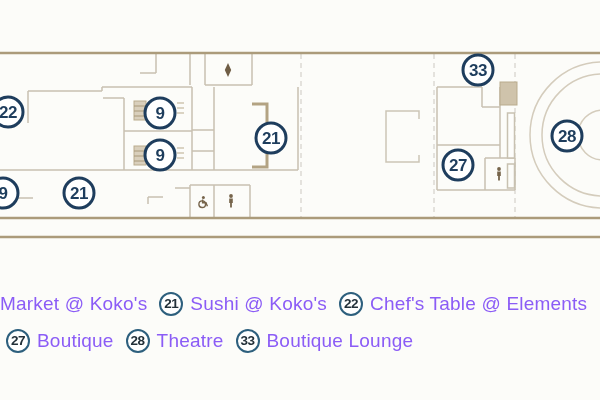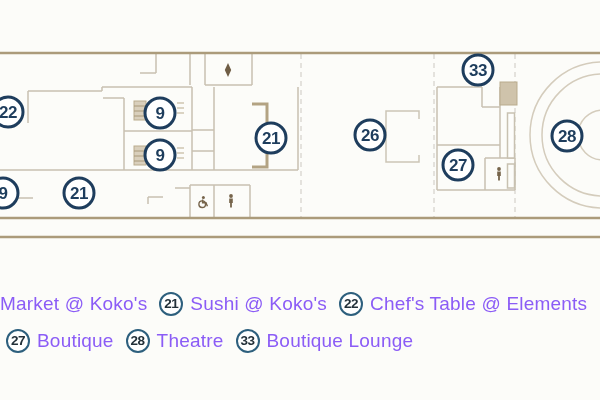--- a/index.html
+++ b/index.html
@@ -146,21 +146,20 @@
       <path d="M-1.8,-2.6 L1.8,-2.6 L1.8,2 L0.9,2 L0.9,6.4 L-0.9,6.4 L-0.9,2 L-1.8,2 Z"></path>
     </g>
   </svg>
 
   <div class="badge" style="left:8px;top:112px">22</div>
   <div class="badge" style="left:160px;top:113px">9</div>
   <div class="badge" style="left:160px;top:155px">9</div>
   <div class="badge" style="left:3px;top:193px">9</div>
   <div class="badge" style="left:79px;top:193px">21</div>
   <div class="badge" style="left:271px;top:138px">21</div>
-  <div class="badge" style="left:370px;top:135px">26</div>
   <div class="badge" style="left:478px;top:70px">33</div>
   <div class="badge" style="left:458px;top:165px">27</div>
   <div class="badge" style="left:567px;top:136px">28</div>
 </div>
 
 <div class="legend">
   <div class="lrow">
     <div class="litem">
 
       <span class="llabel">Market @ Koko's</span>

